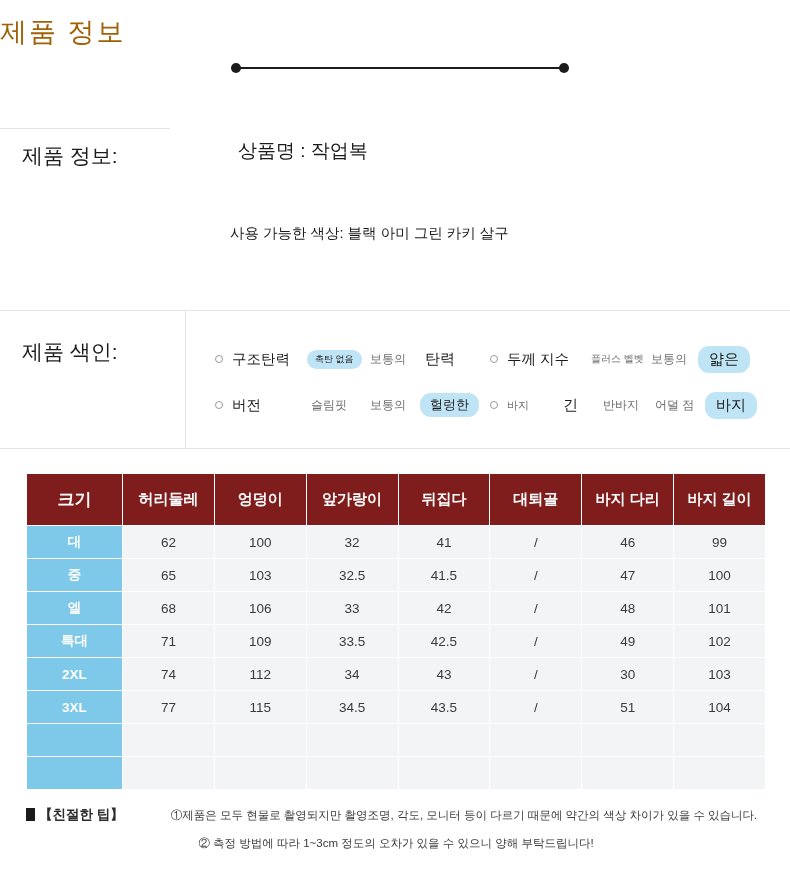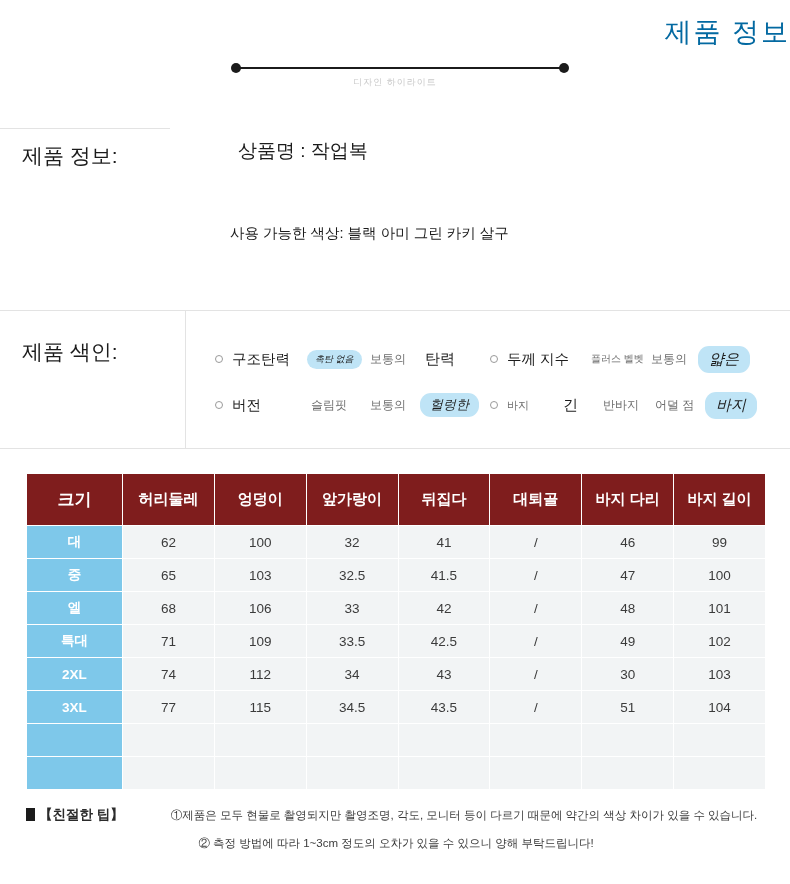--- a/index.html
+++ b/index.html
@@ -14,24 +14,24 @@
     position: relative;
     width: 790px; height: 884px;
     overflow: hidden;
     background: #fff;
   }
 
   
   .header-title {
     position: absolute;
     top: 14px; left: 0; width: 790px;
-    text-align: right;
+    text-align: left;
     font-size: 27px;
     letter-spacing: 2px;
-    color: #0369a1;
+    color: #a16207;
     font-weight: 400;
   }
   .divider-wrap {
     position: absolute;
     top: 63px; left: 0; width: 790px;
     height: 10px;
   }
   .divider-line {
     position: absolute;
     top: 4px; left: 235px; width: 330px;
@@ -152,21 +152,20 @@
   .opt.small .txt { font-size: 10px; }
   .opt.mid .txt { font-size: 12px; }
   .opt.big .txt { font-size: 15px; color: #1b1b1b; }
   .pill {
     display: inline-block;
     background: #bfe4f6;
     color: #1b1b1b;
     border-radius: 11px;
     padding: 3px 10px;
     white-space: nowrap;
-    font-style: italic;
   }
   .pill.tiny { font-size: 9px; padding: 3px 8px; }
   .pill.mid { font-size: 13px; }
   .pill.big { font-size: 15px; padding: 4px 11px; }
 
   
   .table-wrap {
     position: absolute;
     top: 473px; left: 26px;
     width: 740px;
@@ -233,21 +232,20 @@
 <body>
 
 <div class="page">
 
   <div class="header-title">제품 정보</div>
   <div class="divider-wrap">
     <div class="divider-dot left"></div>
     <div class="divider-line"></div>
     <div class="divider-dot right"></div>
   </div>
-  <div class="subtitle">디자인 하이라이트</div>
 
   <div class="sec1">
     <div class="rule-top-left"></div>
     <div class="sec1-label">제품 정보:</div>
     <div class="sec1-body">
       <div class="sec1-name">상품명 : 작업복</div>
       <div class="sec1-colors">사용 가능한 색상: 블랙 아미 그린 카키 살구</div>
     </div>
   </div>
 

